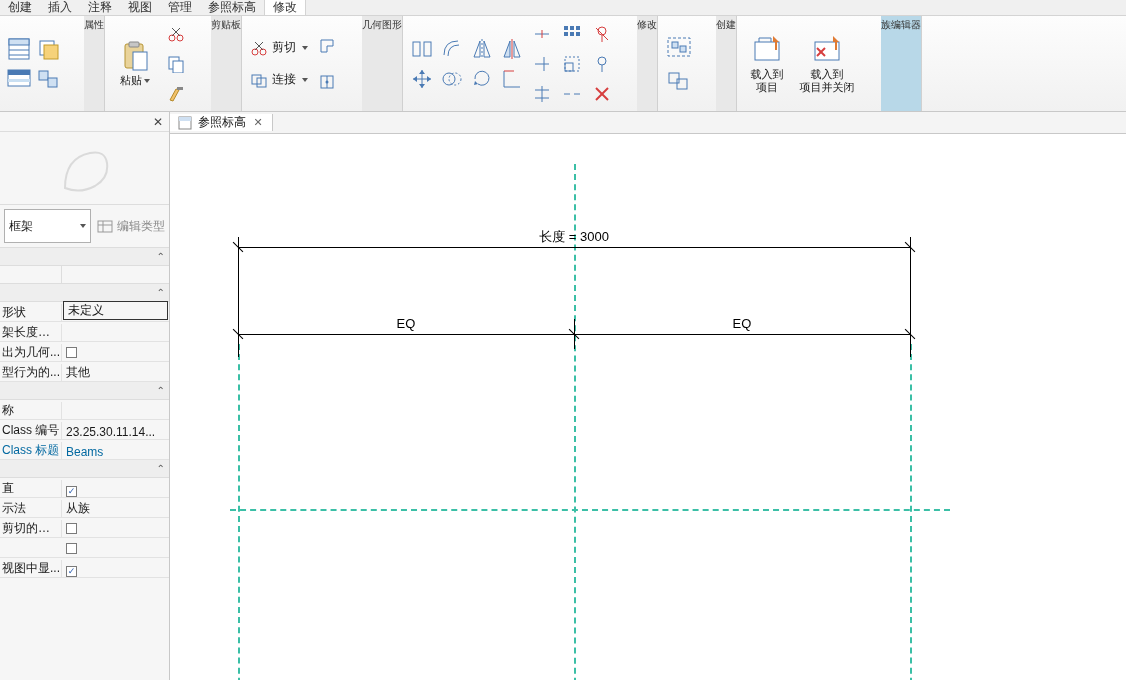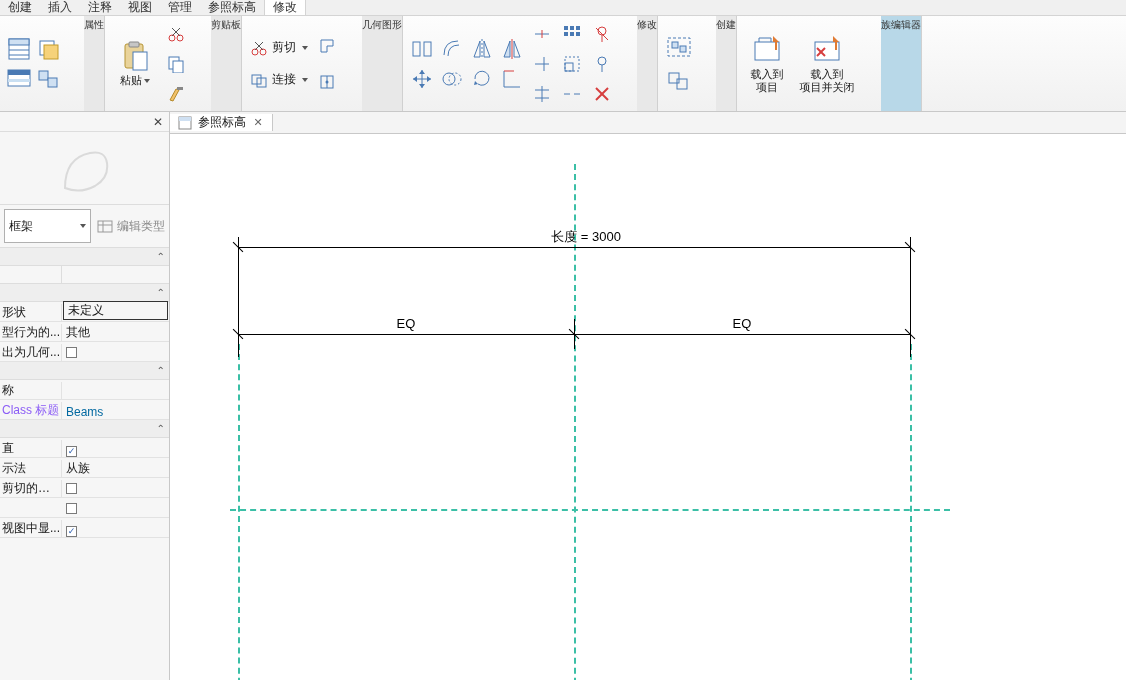--- a/index.html
+++ b/index.html
@@ -412,38 +412,46 @@
 
       <div class="sect">
           <span></span>
           <span class="exp">⌃</span>
         </div>
       <div class="prow">
           <div class="k">形状</div>
           <div class="v" style="border:1px solid #333;margin:1px;">未定义</div>
         </div>
       <div class="prow">
+          <div class="k">架长度舍入</div>
+          <div class="v"></div>
+        </div>
+      <div class="prow">
+          <div class="k">出为几何...</div>
+          <div class="v"><span class="chk"></span></div>
+        </div>
+      <div class="prow">
           <div class="k">型行为的...</div>
           <div class="v">其他</div>
-        </div>
-      <div class="prow">
-          <div class="k">出为几何...</div>
-          <div class="v"><span class="chk"></span></div>
         </div>
 
       <div class="sect">
           <span></span>
           <span class="exp">⌃</span>
         </div>
       <div class="prow">
           <div class="k">称</div>
           <div class="v"></div>
         </div>
       <div class="prow">
-          <div class="k" style="color:#8b5cf6">Class 标题</div>
+          <div class="k">Class 编号</div>
+          <div class="v">23.25.30.11.14...</div>
+        </div>
+      <div class="prow">
+          <div class="k" style="color:#0369a1">Class 标题</div>
           <div class="v" style="color:#0369a1">Beams</div>
         </div>
 
       <div class="sect">
           <span></span>
           <span class="exp">⌃</span>
         </div>
       <div class="prow">
           <div class="k">直</div>
           <div class="v"><span class="chk on"></span></div>
@@ -485,21 +493,21 @@
       <div class="ref v" style="left:68px;  top:210px; height:360px;"></div>
       <div class="ref v" style="left:740px; top:210px; height:360px;"></div>
       <div class="ref h" style="left:60px;  top:375px; width:720px;"></div>
 
       <div class="dim">
         <div class="wit" style="left:68px;  top:103px; height:120px;"></div>
         <div class="wit" style="left:740px; top:103px; height:120px;"></div>
         <div class="dimline" style="left:68px; top:113px; width:672px;"></div>
         <div class="tick" style="left:62px;  top:107px;"></div>
         <div class="tick" style="left:734px; top:107px;"></div>
-        <div class="dimlabel" style="left:416px; top:94px;">长度 = 3000</div>
+        <div class="dimlabel" style="left:404px; top:94px;">长度 = 3000</div>
       </div>
 
       <div class="dim">
         <div class="wit" style="left:68px;  top:185px; height:30px;"></div>
         <div class="wit" style="left:404px; top:185px; height:30px;"></div>
         <div class="wit" style="left:740px; top:185px; height:30px;"></div>
         <div class="dimline" style="left:68px; top:200px; width:672px;"></div>
         <div class="tick" style="left:62px;  top:194px;"></div>
         <div class="tick" style="left:398px; top:194px;"></div>
         <div class="tick" style="left:734px; top:194px;"></div>

